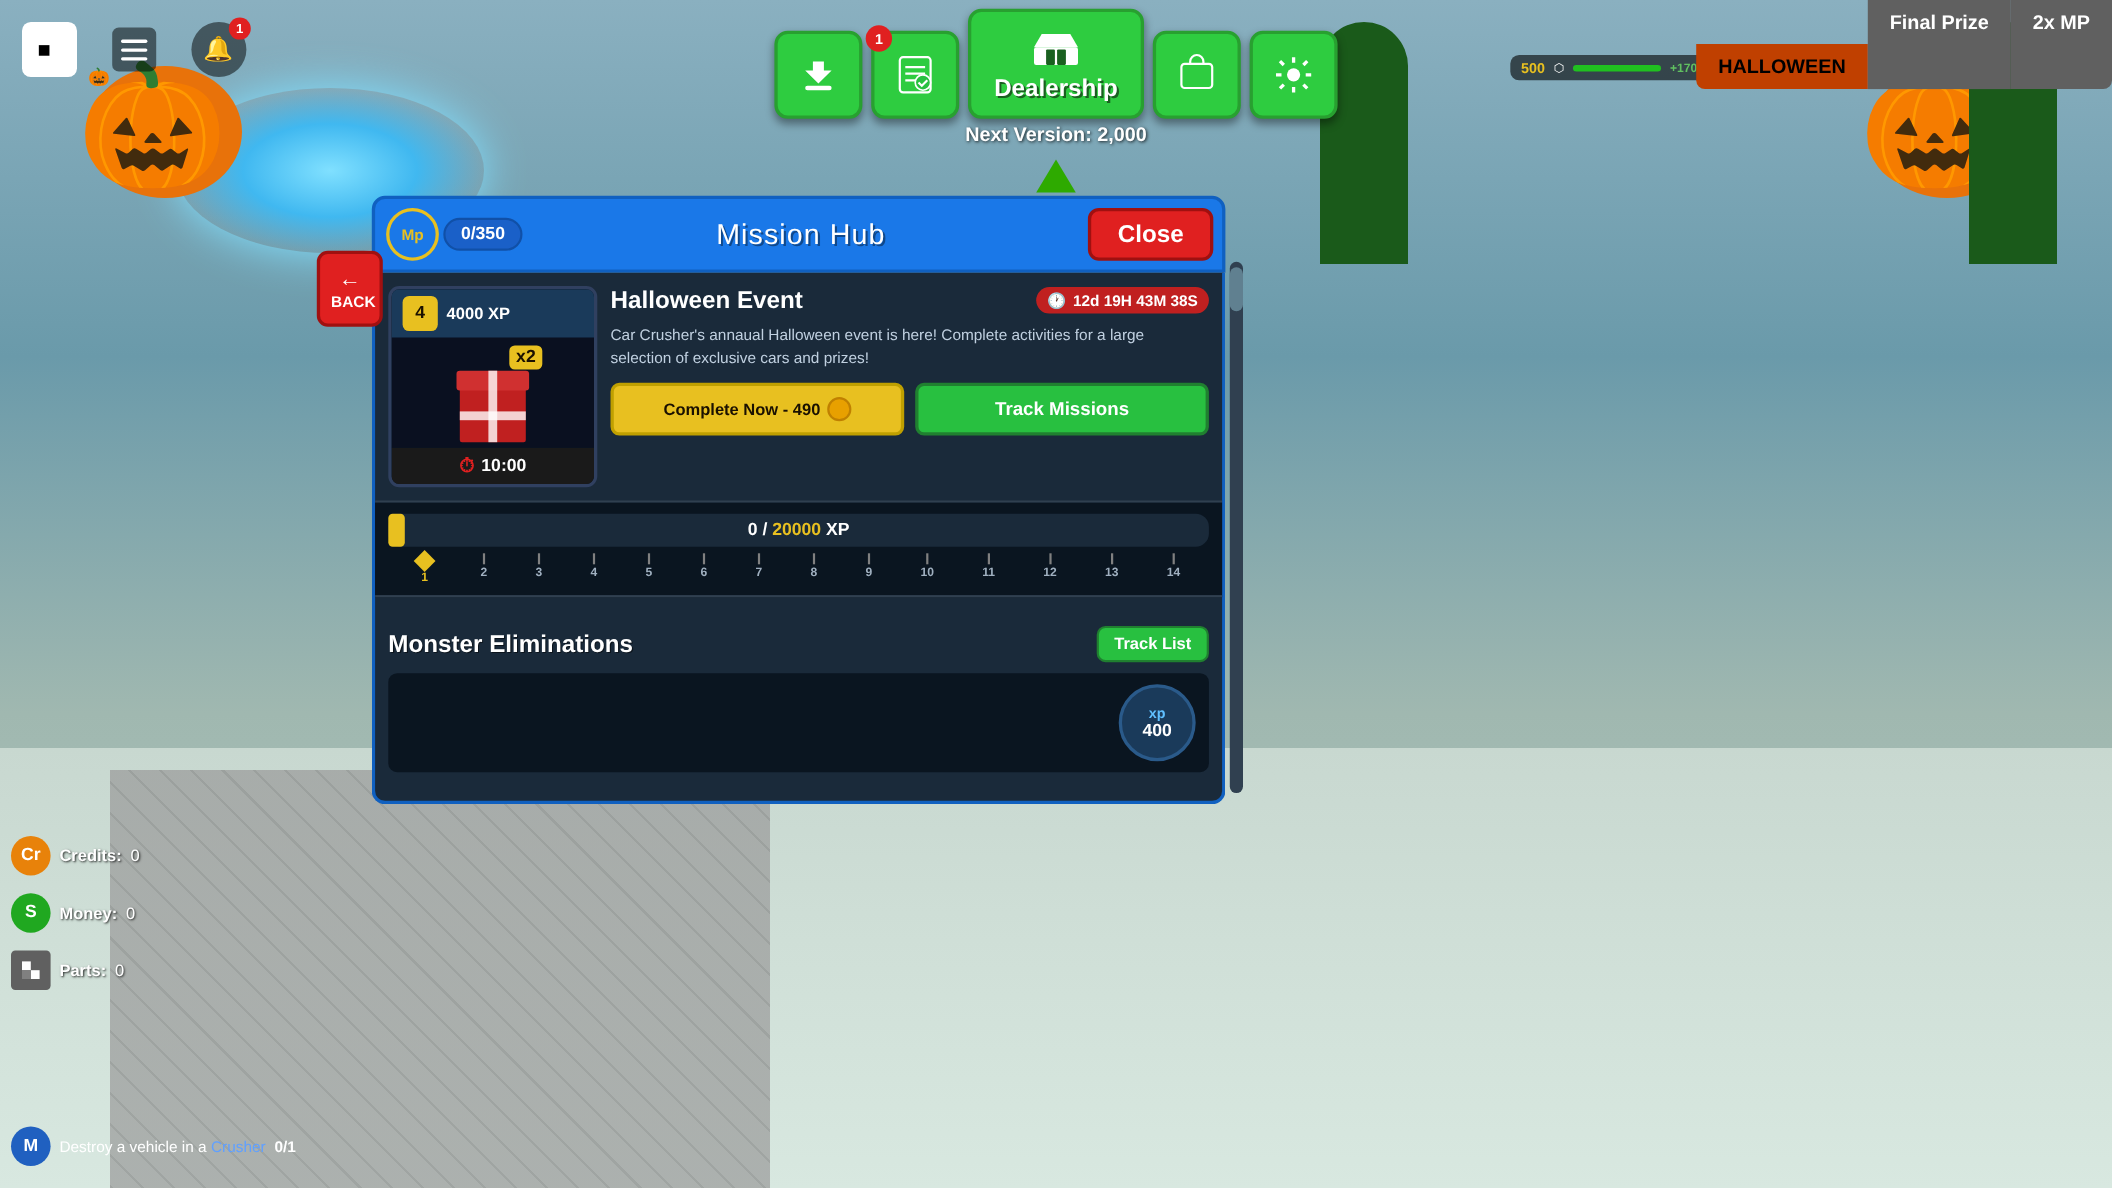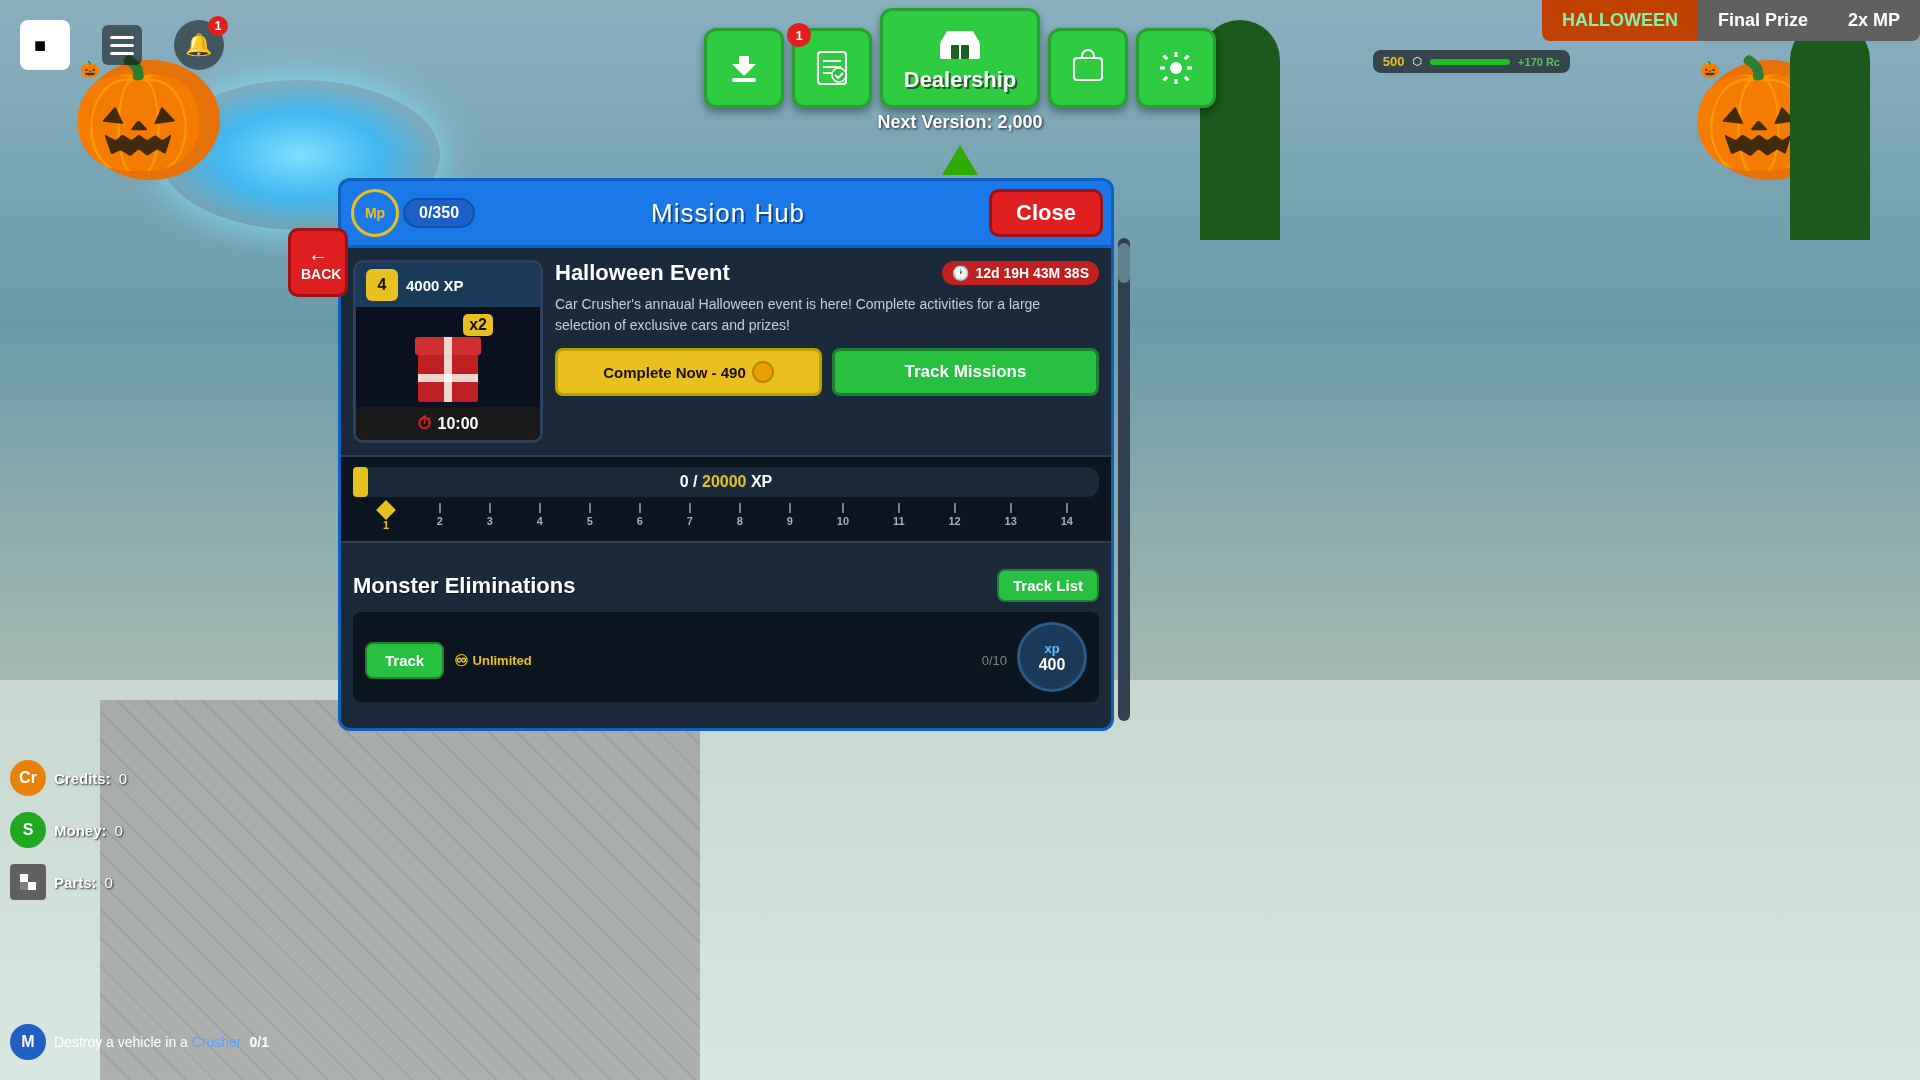--- a/index.html
+++ b/index.html
@@ -236,25 +236,26 @@
     .top-right-badges {
       position: absolute;
       top: 0;
       right: 0;
       display: flex;
       gap: 0;
       z-index: 10;
     }
     .halloween-badge {
       background: #c04000;
-      color: #86efac;
+      color: #000000;
       font-size: 18px;
       font-weight: 900;
       padding: 10px 20px;
       border-bottom-left-radius: 8px;
+      margin-top: 40px;
     }
     .final-prize-badge {
       background: #606060;
       color: white;
       font-size: 18px;
       font-weight: 700;
       padding: 10px 20px;
     }
     .two-x-mp-badge {
       background: #606060;
@@ -952,28 +953,20 @@
     </div>
 
     <div class="missions-section">
       <div class="missions-header">
         <span class="missions-title">Monster Eliminations</span>
         <div class="track-list-btn">Track List</div>
       </div>
 
       <div class="mission-item">
         <div style="flex:1;">
-          <div class="mission-progress-row">
-            <div class="track-btn">Track</div>
-            <div class="unlimited-badge">
-              <span class="unlimited-icon">♾</span>
-              <span>Unlimited</span>
-            </div>
-            <span style="color:#808080;font-size:13px;margin-left:auto;">0/10</span>
-          </div>
         </div>
 
         <div class="xp-reward-badge">
           <span class="xp-text">xp</span>
           <span class="xp-amount">400</span>
         </div>
       </div>
     </div>
 
   </div>

